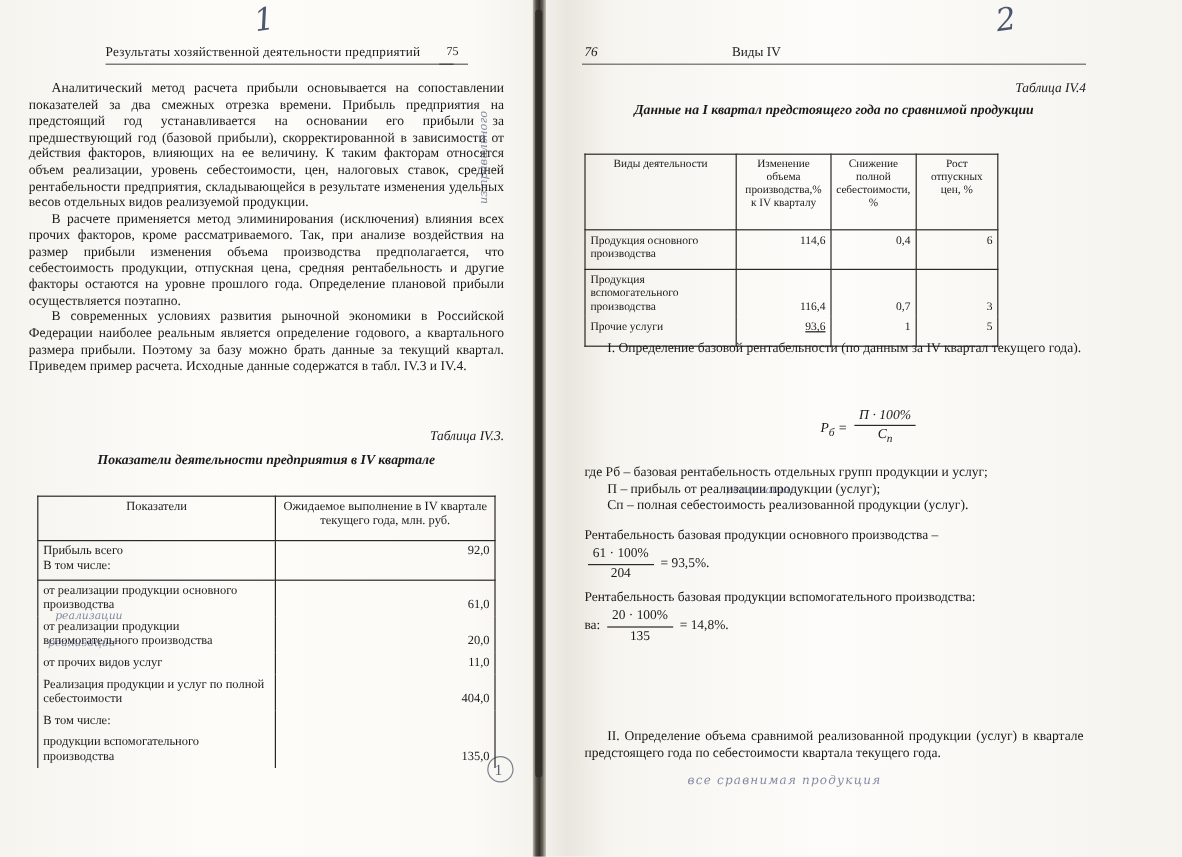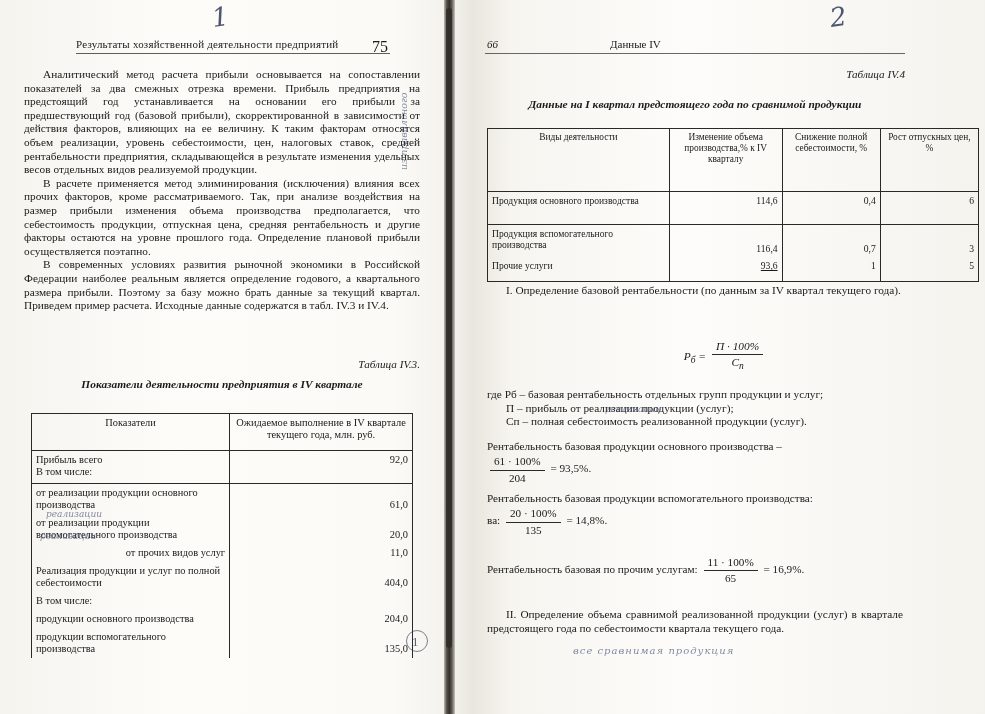--- a/index.html
+++ b/index.html
@@ -70,23 +70,23 @@
     letter-spacing: .2px;
   }
   .runhead .rule {
     position: absolute;
     left: 0;
     top: 15px;
     height: 1px;
     background: #2c2a26;
     opacity: .75;
   }
-  .page-left .runhead { left: 76px; top: 38px; width: 290px; }
+  .page-left .runhead { left: 88px; top: 38px; width: 290px; }
   .page-left .runhead .rule { width: 290px; }
-  .page-left .folio { position: absolute; left: 372px; top: 38px; font-size: 16px; }
+  .page-left .folio { position: absolute; left: 372px; top: 38px; font-size: 10px; }
   .page-left .folio-rule { position: absolute; left: 366px; top: 53px; width: 24px; height: 1px; background: #2c2a26; opacity: .75;}
 
   .page-right .runhead-num { position: absolute; left: 32px; top: 38px; font-size: 11px; font-style: italic;}
   .page-right .runhead-title { position: absolute; left: 155px; top: 38px; font-size: 11px;}
   .page-right .runhead-rule { position: absolute; left: 30px; top: 53px; width: 420px; height: 1px; background: #2c2a26; opacity: .7;}
 
   p.para {
     margin: 0 0 0 0;
     text-align: justify;
     text-indent: 19px;
@@ -234,34 +234,30 @@
           </tr>
           <tr>
             <td style="border-top:0; border-bottom:0; height:22px;">от реализации продукции основного производства</td>
             <td class="num" style="border-top:0; border-bottom:0; vertical-align:bottom;">61,0</td>
           </tr>
           <tr>
             <td style="border-top:0; border-bottom:0; height:22px;">от реализации продукции вспомогательного производства</td>
             <td class="num" style="border-top:0; border-bottom:0; vertical-align:bottom;">20,0</td>
           </tr>
           <tr>
-            <td style="border-top:0; border-bottom:0;text-align:right;">от прочих видов услуг</td>
+            <td style="border-top:0; border-bottom:0;">от прочих видов услуг</td>
             <td class="num" style="border-top:0; border-bottom:0;">11,0</td>
           </tr>
           <tr>
             <td style="border-top:0; border-bottom:0; height:22px;">Реализация продукции и услуг по полной себестоимости</td>
             <td class="num" style="border-top:0; border-bottom:0; vertical-align:bottom;">404,0</td>
           </tr>
           <tr>
             <td style="border-top:0; border-bottom:0;">В том числе:</td>
             <td class="num" style="border-top:0; border-bottom:0;"></td>
-          </tr>
-          <tr>
-            <td style="border-top:0; border-bottom:0;">продукции основного производства</td>
-            <td class="num" style="border-top:0; border-bottom:0;">204,0</td>
           </tr>
           <tr>
             <td style="border-top:0; border-bottom:0; height:22px;">продукции вспомогательного производства</td>
             <td class="num" style="border-top:0; border-bottom:0; vertical-align:bottom;">135,0</td>
           </tr>
         </tbody>
       </table>
     </div>
 
     <div class="hand vert" style="left:398px; top:20px; height:150px;">из правильного</div>
@@ -271,30 +267,30 @@
     <div class="circled" style="left:412px; top:634px;">
       <span class="ring"></span>
       <span>1</span>
     </div>
   </div>
 
   <div class="page page-right">
 
     <div class="hand num" style="left:375px; top:2px;">2</div>
 
-    <div class="runhead-num">66</div>
-    <div class="runhead-title">Данные IV</div>
+    <div class="runhead-num">76</div>
+    <div class="runhead-title">Виды IV</div>
     <div class="runhead-rule"></div>
 
     <div class="content" style="left:30px; top:68px; width:420px;">
       <div class="tbl-label">Таблица IV.4</div>
-      <div class="cap-title" style="margin-top:16px; line-height:15px;">Данные на I квартал предстоящего года по сравнимой продукции</div>
-    </div>
-
-    <div class="content" style="left:32px; top:128px; width:492px;">
+      <div class="cap-title" style="margin-top:4px; line-height:15px;">Данные на I квартал предстоящего года по сравнимой продукции</div>
+    </div>
+
+    <div class="content" style="left:32px; top:128px; width:345px;">
       <table class="doc t4">
         <thead>
           <tr>
             <th style="width:37%; height:56px;">Виды деятельности</th>
             <th style="width:23%;">Изменение объема производства,% к IV кварталу</th>
             <th style="width:20%;">Снижение полной себестоимости, %</th>
             <th style="width:20%;">Рост отпускных цен, %</th>
           </tr>
         </thead>
         <tbody>
@@ -357,28 +353,20 @@
       <div style="margin-top:2px;">
         <span>ва:</span>
         <span class="frac">
           <span class="top">20 · 100%</span>
           <span class="bot">135</span>
         </span>
         <span>= 14,8%.</span>
       </div>
     </div>
 
-    <div class="content" style="left:32px; top:556px; width:416px;">
-      <span>Рентабельность базовая по прочим услугам:</span>
-      <span class="frac">
-        <span class="top">11 · 100%</span>
-        <span class="bot">65</span>
-      </span>
-      <span>= 16,9%.</span>
-    </div>
 
     <div class="content" style="left:32px; top:608px; width:416px;">
       <p class="para">II. Определение объема сравнимой реализованной продукции (услуг) в квартале предстоящего года по себестоимости квартала текущего года.</p>
     </div>
 
     <div class="hand small" style="left:150px; top:404px;">реализации</div>
     <div class="hand small" style="left:118px; top:645px; font-size:10px; letter-spacing:1px;">все сравнимая продукция</div>
   </div>
 
 </div>

